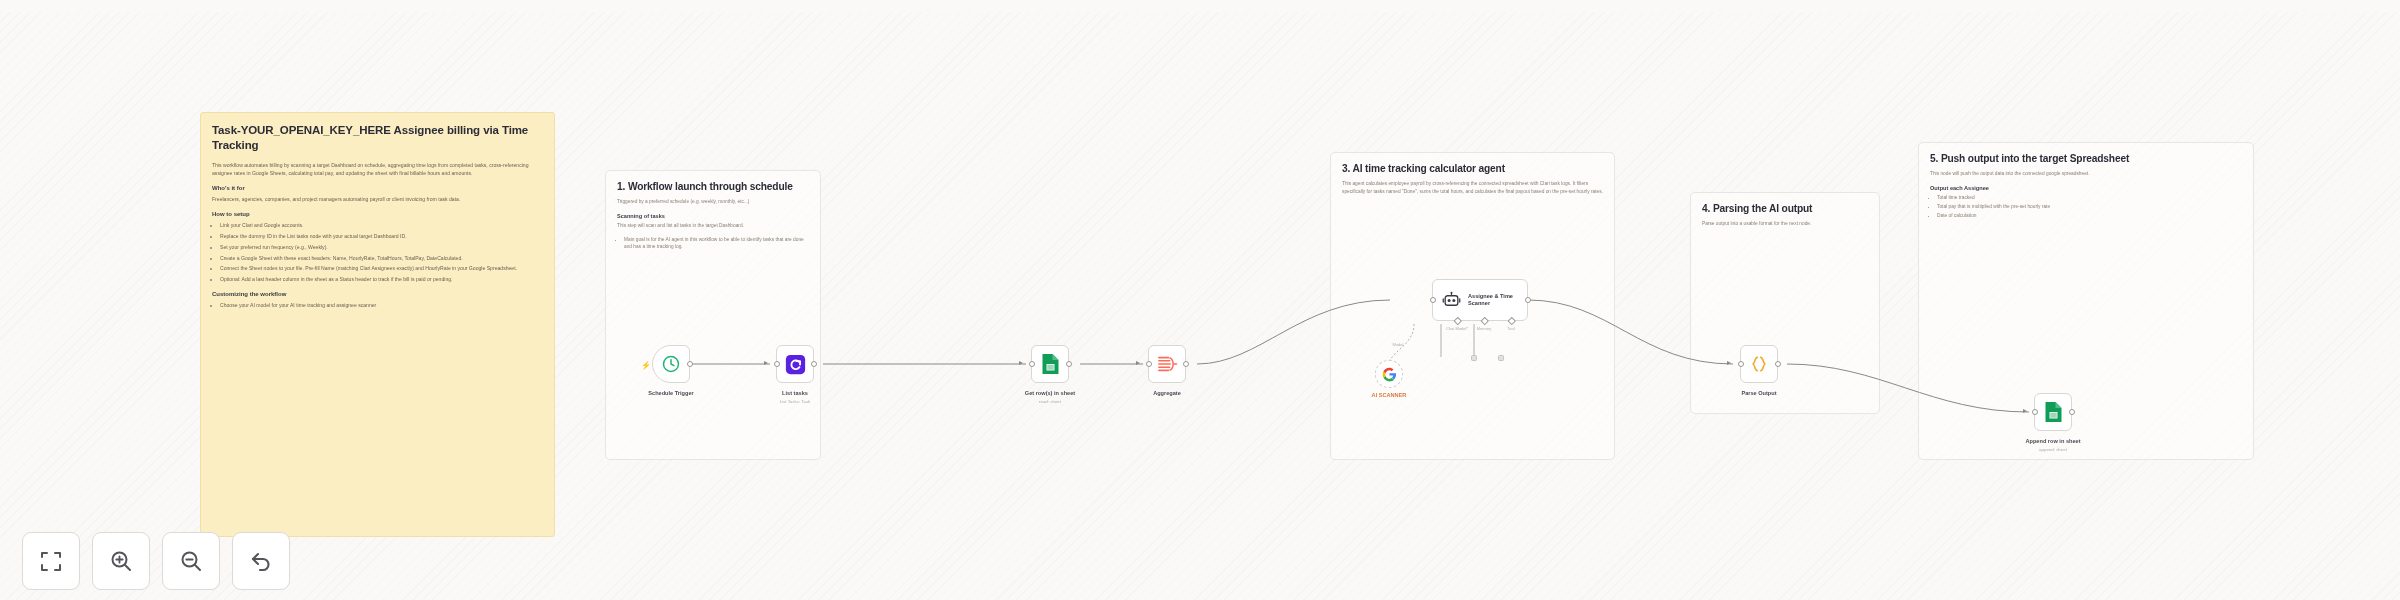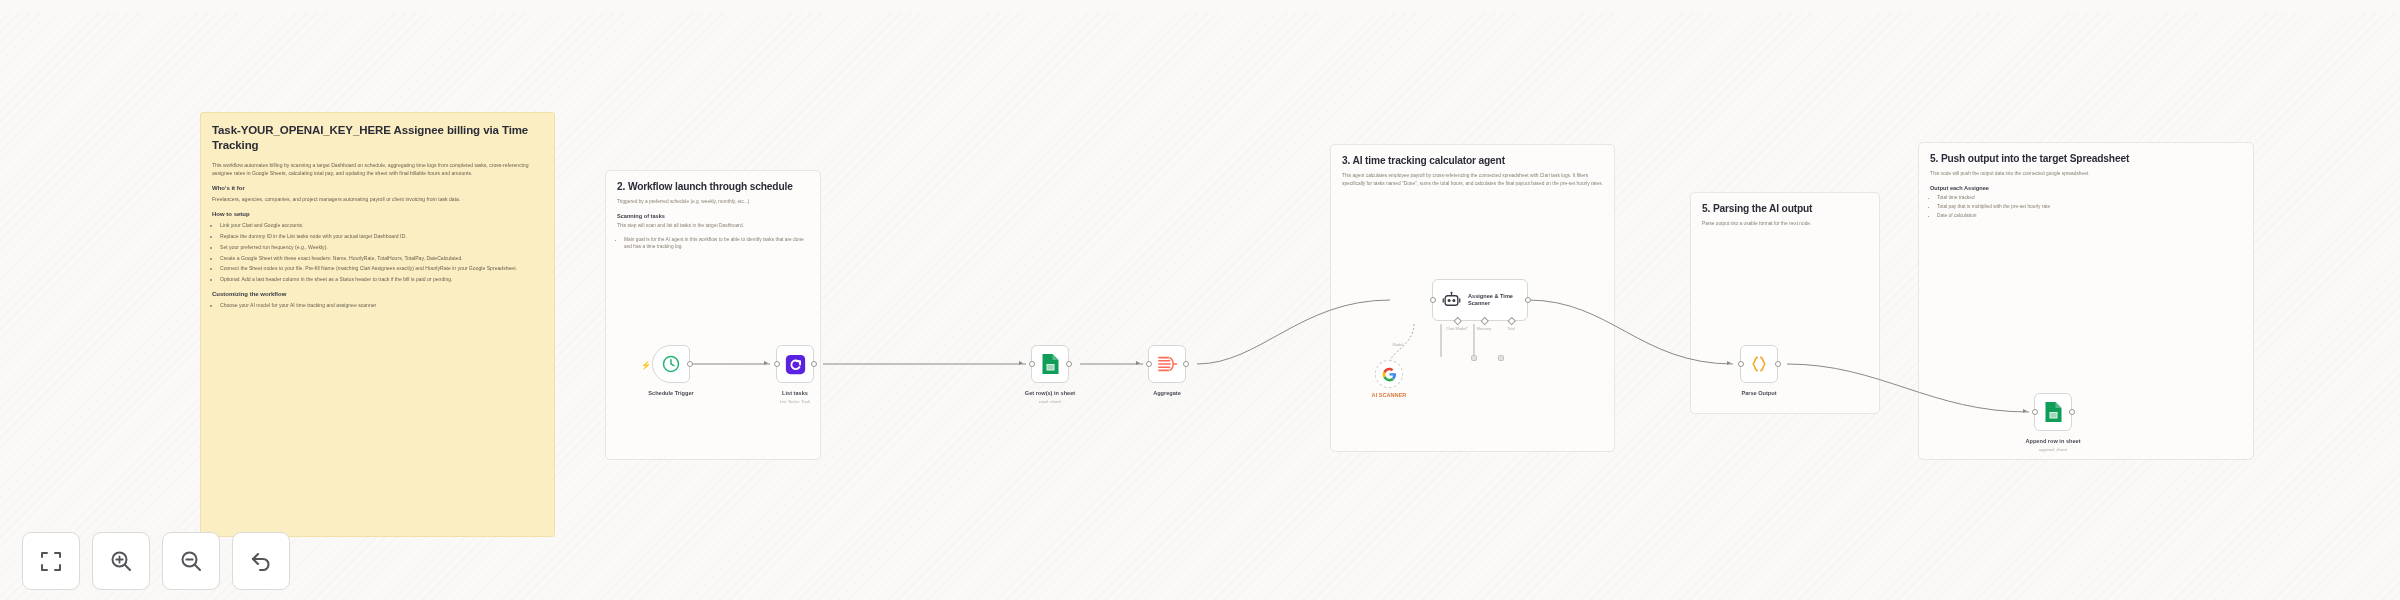--- a/index.html
+++ b/index.html
@@ -152,41 +152,41 @@
     </ul>
 
     <h2>Customizing the workflow</h2>
     <ul>
       <li>Choose your AI model for your AI time tracking and assignee scanner</li>
     </ul>
   </div>
 
   <div class="section" style="left:605px; top:158px; width:216px; height:290px;">
     <div class="shead">
-      <h3>2. Workflow launch through schedule</h3>
+      <h3>1. Workflow launch through schedule</h3>
       <div class="sdesc">Triggered by a preferred schedule (e.g. weekly, monthly, etc...)</div>
       <h4>Scanning of tasks</h4>
       <div class="sdesc">This step will scan and list all tasks in the target Dashboard.</div>
       <ul>
         <li>Main goal is for the AI agent in this workflow to be able to identify tasks that are done and has a time tracking log.</li>
       </ul>
     </div>
   </div>
 
 
-  <div class="section" style="left:1330px; top:132px; width:285px; height:308px;">
+  <div class="section" style="left:1330px; top:140px; width:285px; height:308px;">
     <div class="shead">
       <h3>3. AI time tracking calculator agent</h3>
       <div class="sdesc">This agent calculates employee payroll by cross-referencing the connected spreadsheet with Clari task logs. It filters specifically for tasks named "Done", sums the total hours, and calculates the final payout based on the pre-set hourly rates.</div>
     </div>
   </div>
 
   <div class="section" style="left:1690px; top:180px; width:190px; height:222px;">
     <div class="shead">
-      <h3>5. Parsing the AI output</h3>
+      <h3>4. Parsing the AI output</h3>
       <div class="sdesc">Parse output into a usable format for the next node.</div>
     </div>
   </div>
 
   <div class="section" style="left:1918px; top:130px; width:336px; height:318px;">
     <div class="shead">
       <h3>5. Push output into the target Spreadsheet</h3>
       <div class="sdesc">This node will push the output data into the connected google spreadsheet.</div>
       <h4>Output each Assignee</h4>
       <ul>

